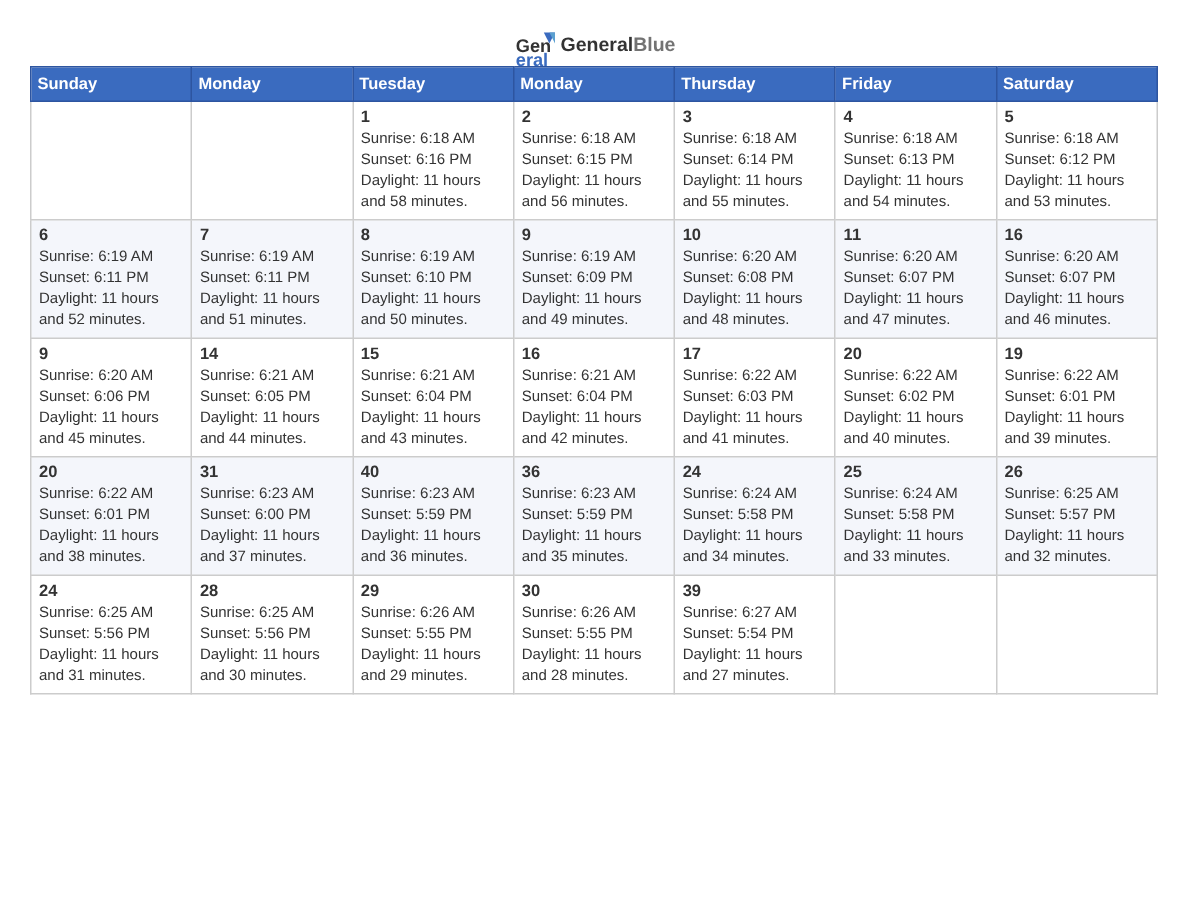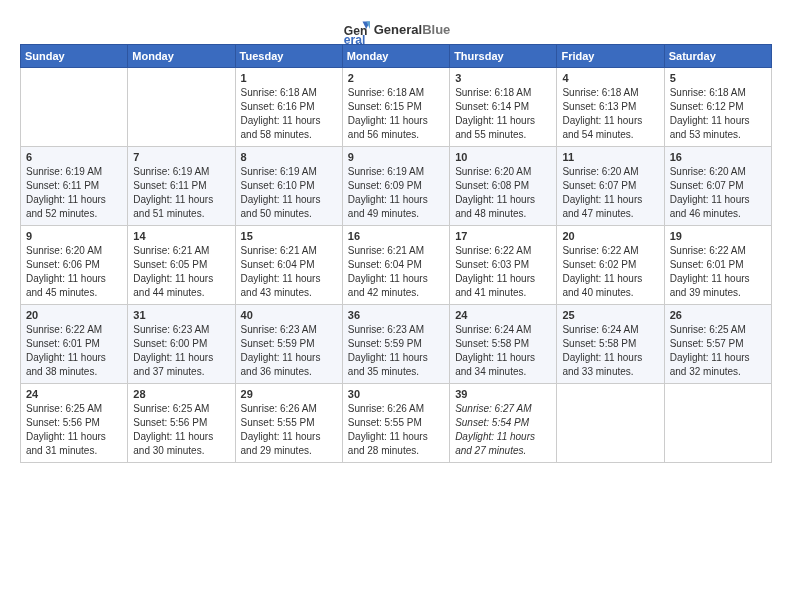--- a/index.html
+++ b/index.html
@@ -308,21 +308,21 @@
 Daylight: 11 hours and 29 minutes.</div>
         </td>
         <td>
           <span class="day-num">30</span>
           <div class="day-info" style="white-space: pre-line;">Sunrise: 6:26 AM
 Sunset: 5:55 PM
 Daylight: 11 hours and 28 minutes.</div>
         </td>
         <td>
           <span class="day-num">39</span>
-          <div class="day-info" style="white-space: pre-line; font-style: italic;">Sunrise: 6:27 AM
+          <div class="day-info" style="white-space: pre-line;">Sunrise: 6:27 AM
 Sunset: 5:54 PM
 Daylight: 11 hours and 27 minutes.</div>
         </td>
         <td class="empty-cell"></td>
         <td class="empty-cell"></td>
       </tr>
     </tbody>
 </table>
 
 </body></html>

